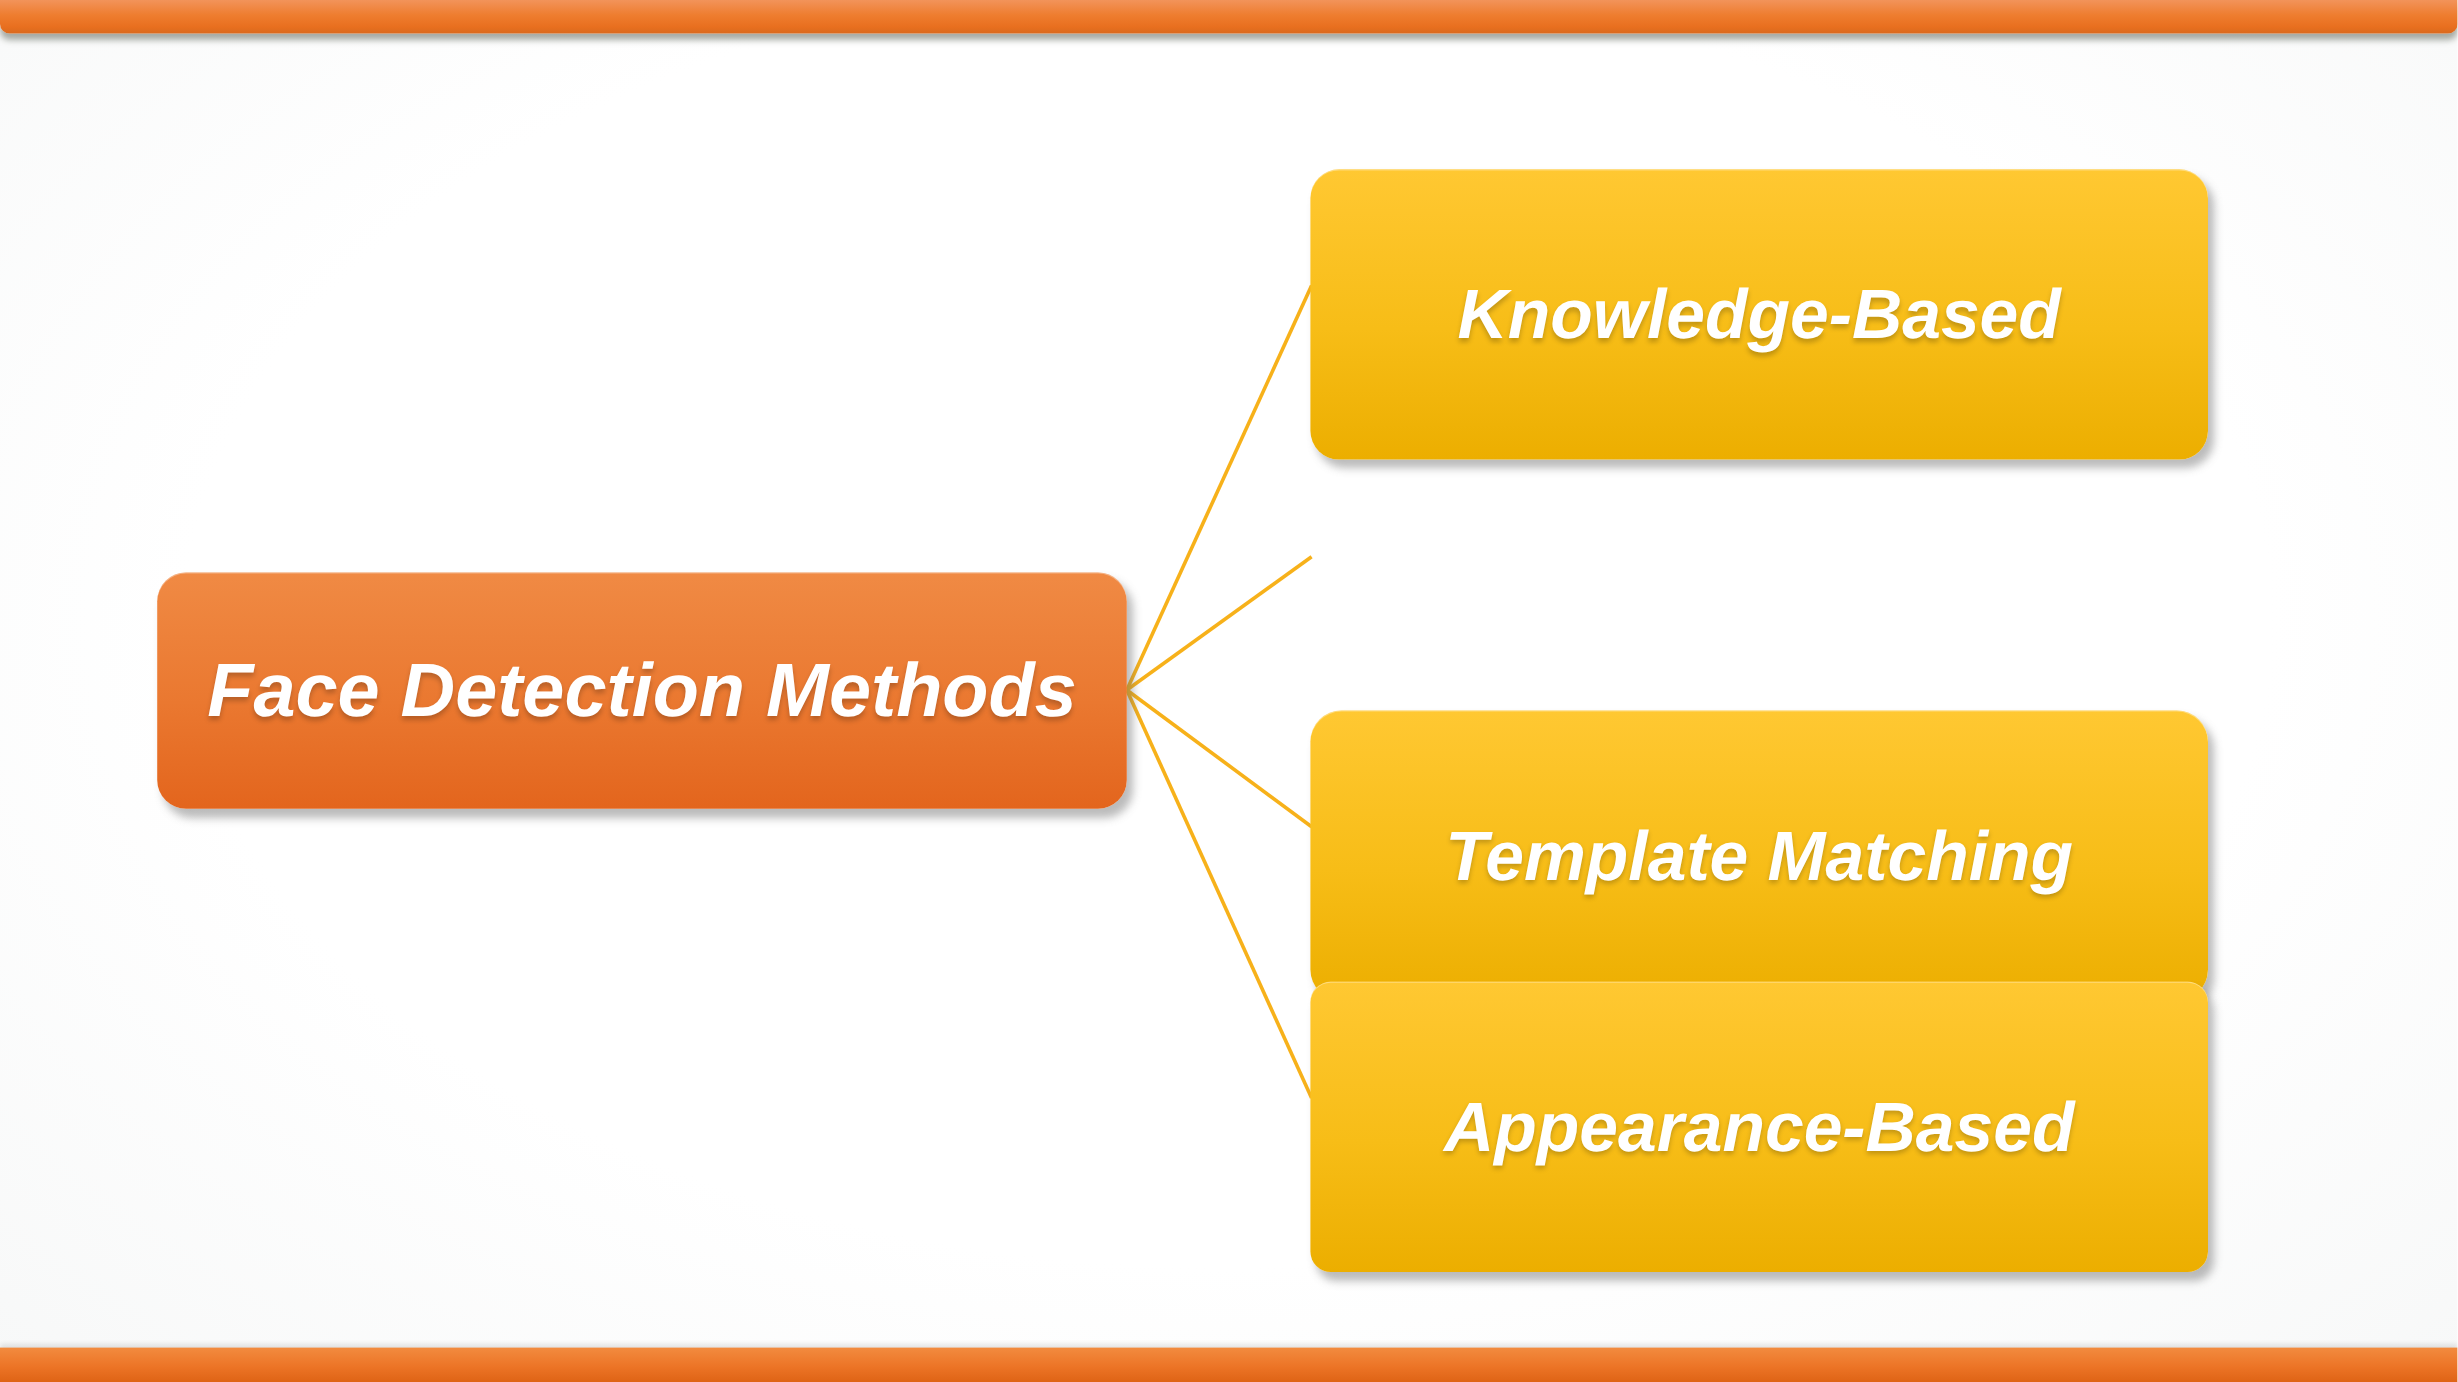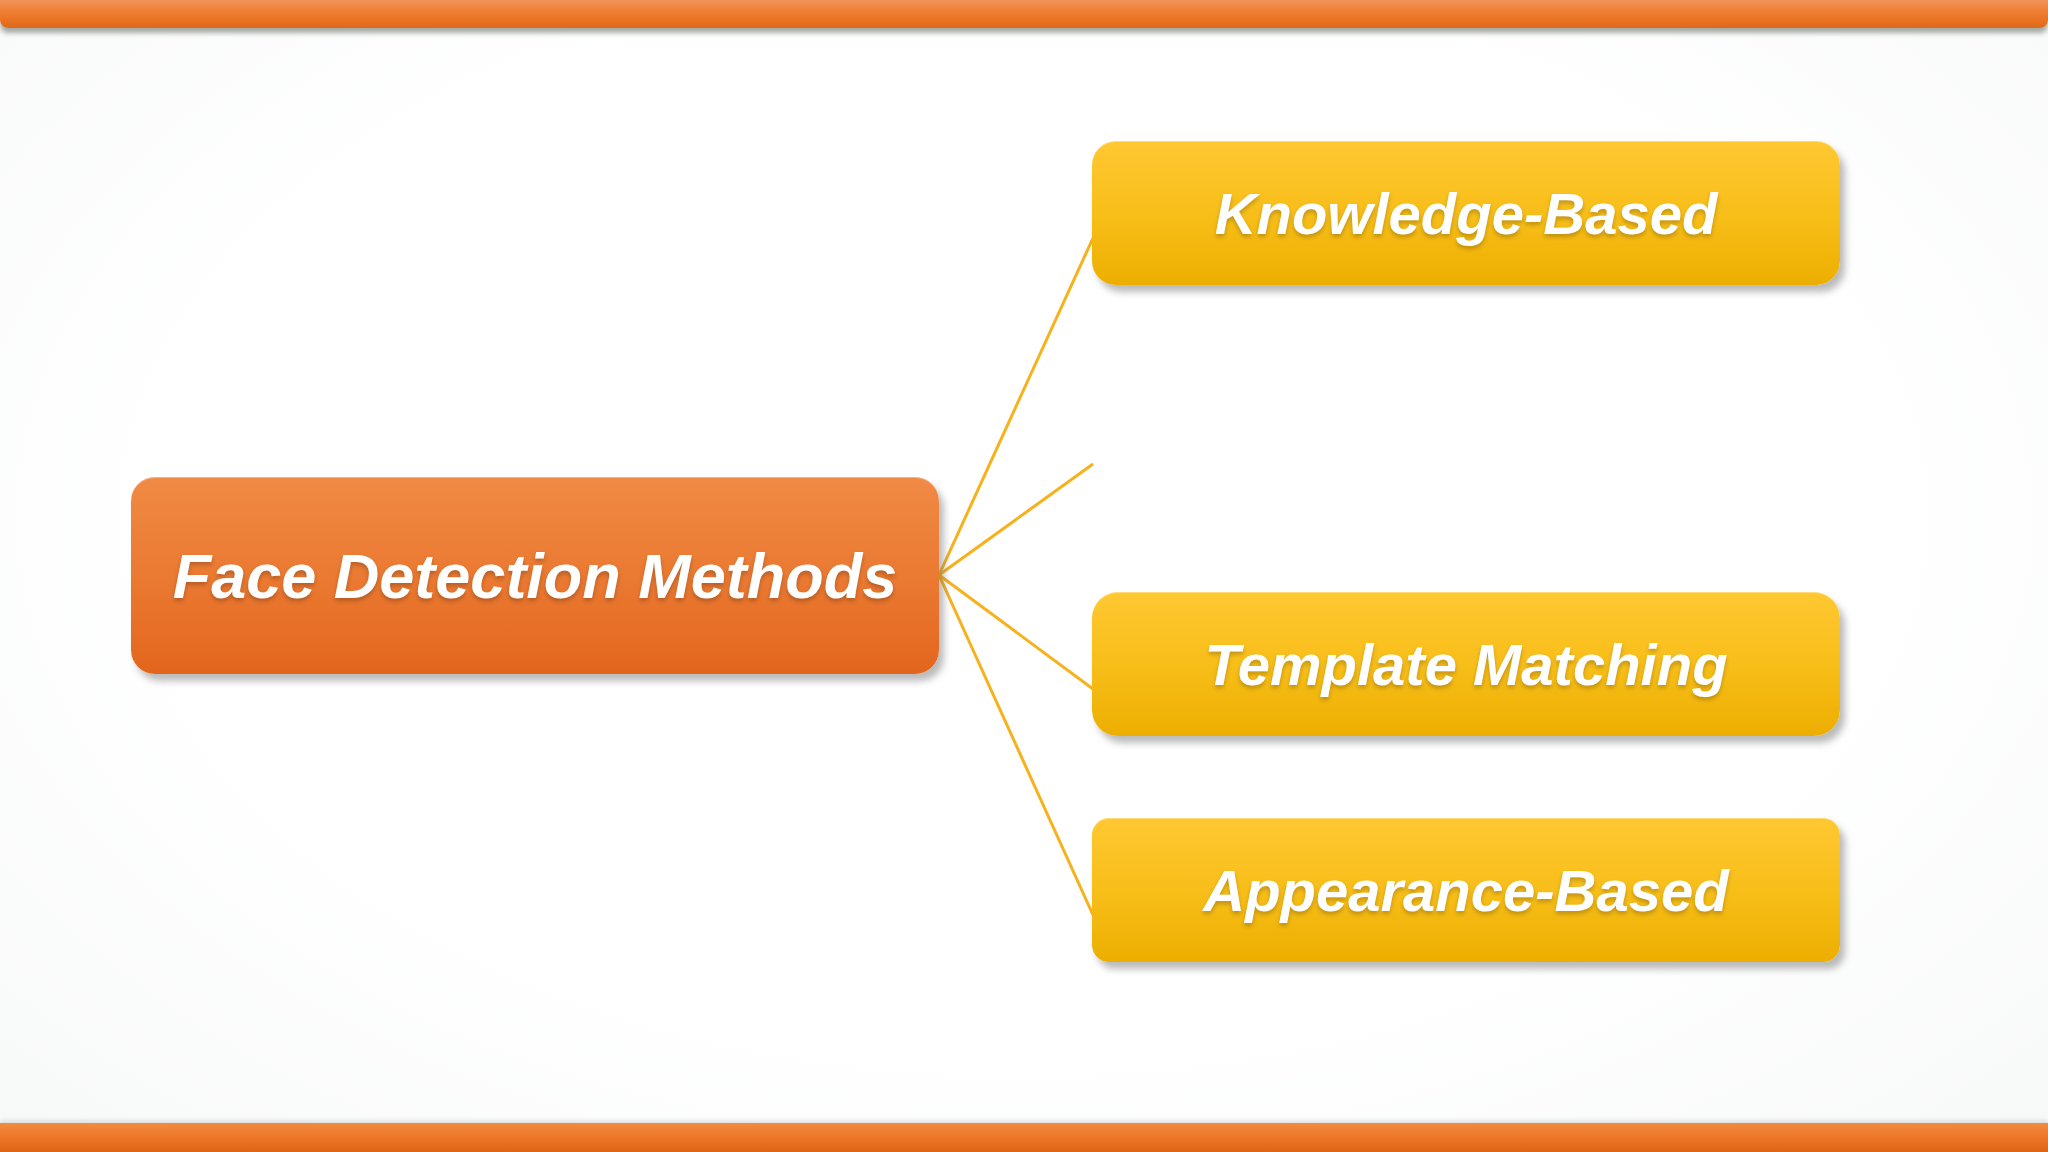--- a/index.html
+++ b/index.html
@@ -36,21 +36,21 @@
     color:var(--text);font-weight:700;font-style:italic;
     text-shadow:0 3px 4px rgba(0,0,0,0.22);
     box-shadow:5px 7px 7px rgba(105,105,105,0.45), inset 0 1px 0 rgba(255,255,255,0.35);
   }
   .node.root{
     left:131px;top:477px;width:808px;height:197px;border-radius:24px;
     background:linear-gradient(180deg,var(--root-top) 0%,#ea7830 55%,var(--root-bottom) 100%);
     font-size:63px;
   }
   .node.branch{
-    left:1092px;width:748px;height:144px;border-radius:24px;
+    left:1092px;width:748px;height:242px;border-radius:24px;
     background:linear-gradient(180deg,var(--branch-top) 0%,#f7bd17 55%,var(--branch-bottom) 100%);
     font-size:58px;
   }
   .node.b1{top:141px;}
   .node.b2{top:367px;}
   .node.b3{top:592px;border-radius:26px;}
   .node.b4{top:818px;border-radius:17px;}
 </style>
 </head>
 <body>

